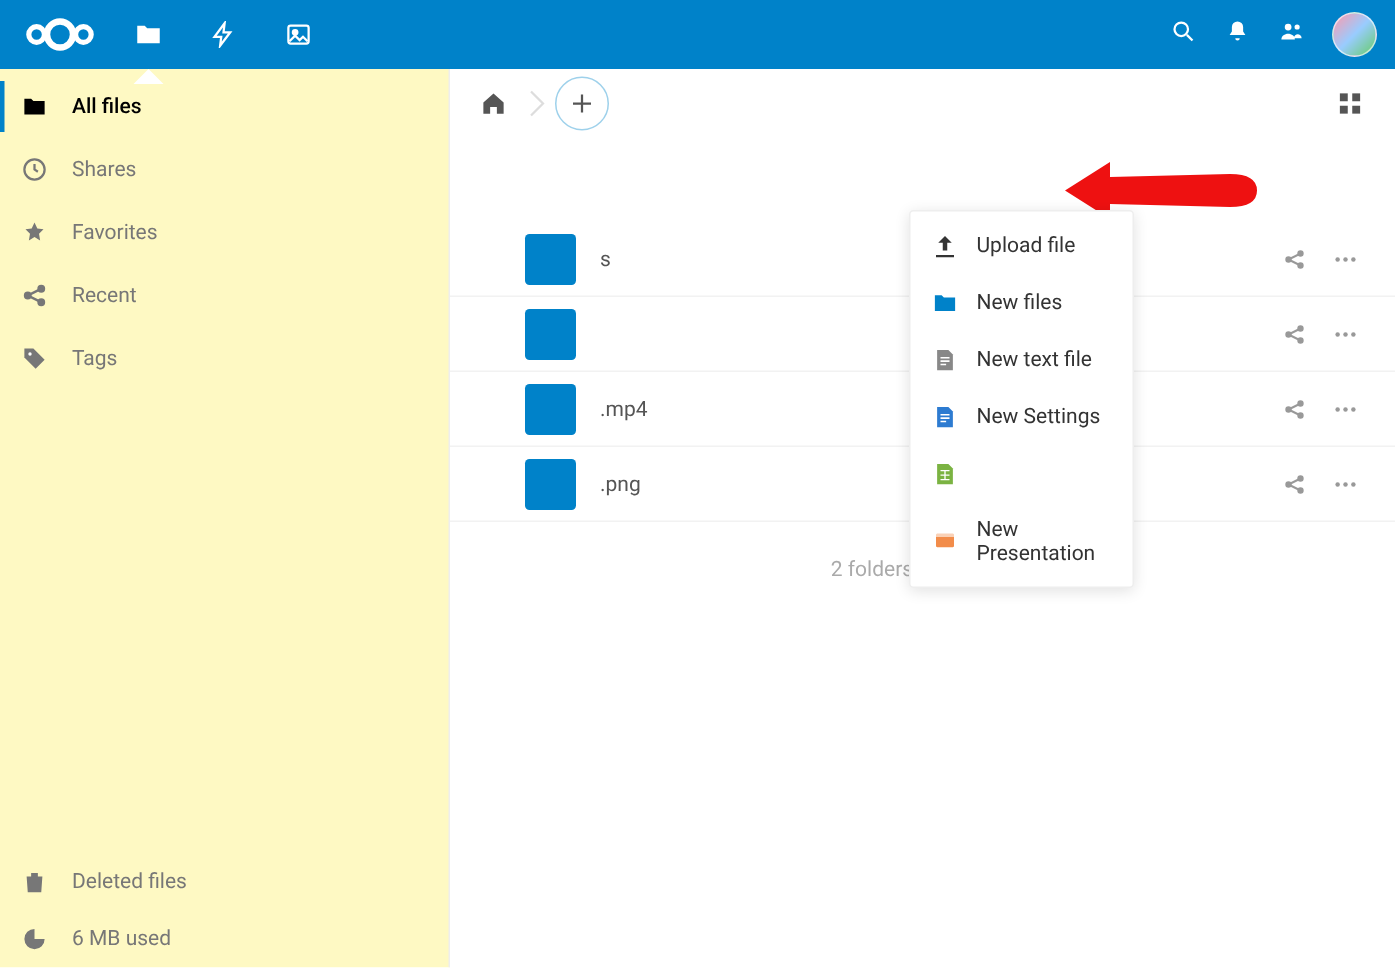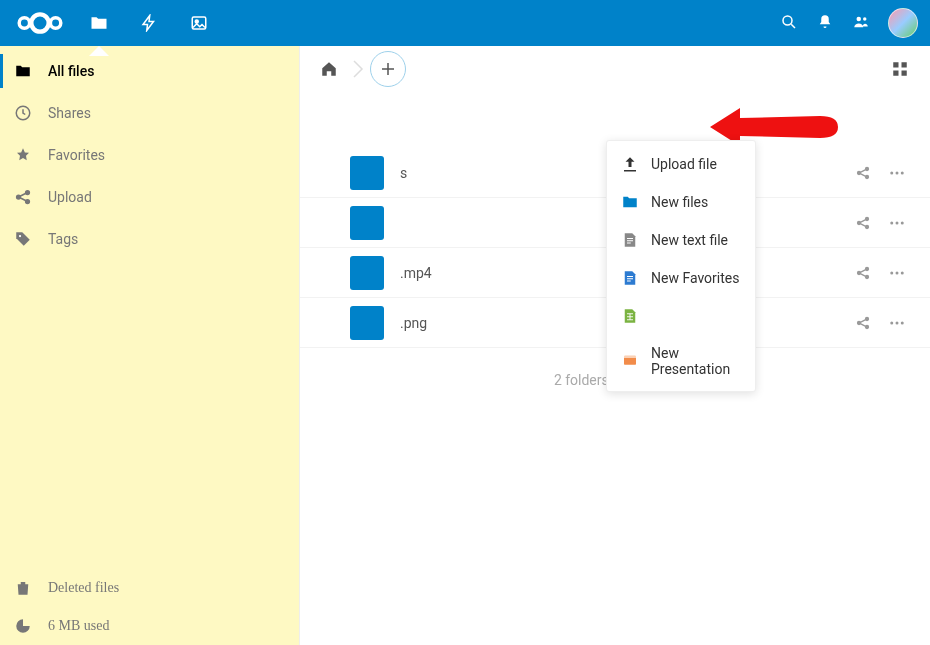--- a/index.html
+++ b/index.html
@@ -55,21 +55,21 @@
     color:#777;
     cursor:pointer;
     position:relative;
   }
   .side-item.active { color:#000; font-weight:500; }
   .side-item.active::before {
     content:""; position:absolute; left:0; top:4px; bottom:4px; width:3px; background:#0082c9;
   }
   .side-item svg { width:18px; height:18px; flex-shrink:0; }
   .side-spacer { flex:1; }
-  .side-bottom .side-item { padding:10px 14px; color:#777;font-family:Liberation Serif, serif; }
+  .side-bottom .side-item { padding:10px 14px; color:#777; }
   
   .main { flex:1; position:relative; display:flex; flex-direction:column; }
   .crumbbar {
     height: 46px; display:flex; align-items:center; padding: 0 12px; gap:6px;
     position:relative;
   }
   .crumb-home {
     width:34px; height:34px; display:flex; align-items:center; justify-content:center;
     cursor:pointer; color:#555;
   }
@@ -200,21 +200,21 @@
         </svg>
       <span>Favorites</span>
     </div>
     <div class="side-item">
       <svg viewBox="0 0 24 24" fill="none" stroke="currentColor" stroke-width="2">
           <circle cx="6" cy="12" r="2.5" fill="currentColor"></circle>
           <circle cx="18" cy="6" r="2.5" fill="currentColor"></circle>
           <circle cx="18" cy="18" r="2.5" fill="currentColor"></circle>
           <path d="m8 11 8-4M8 13l8 4"></path>
         </svg>
-      <span>Upload</span>
+      <span>Recent</span>
     </div>
     <div class="side-item">
       <svg viewBox="0 0 24 24" fill="currentColor">
           <path d="M3 3h8l10 10-8 8L3 11z"></path>
           <circle cx="8" cy="8" r="1.5" fill="#fff"></circle>
         </svg>
       <span>Tags</span>
     </div>
 
     <div class="side-spacer"></div>
@@ -291,21 +291,21 @@
         </span>
         <span>New text file</span>
       </div>
       <div class="dd-item">
         <span class="ico">
           <svg width="18" height="18" viewBox="0 0 24 24" fill="#2d7bd1">
               <path d="M5 3h10l4 4v14H5z"></path>
               <path d="M8 10h8M8 13h8M8 16h5" stroke="#fff" stroke-width="1.4"></path>
             </svg>
         </span>
-        <span>New Favorites</span>
+        <span>New Settings</span>
       </div>
       <div class="dd-item">
         <span class="ico">
           <svg width="18" height="18" viewBox="0 0 24 24" fill="#7bb342">
               <path d="M5 3h10l4 4v14H5z"></path>
               <path d="M8 9h8M8 13h8M8 17h8M12 9v8" stroke="#fff" stroke-width="1.2"></path>
             </svg>
         </span>
       </div>
       <div class="dd-item">

